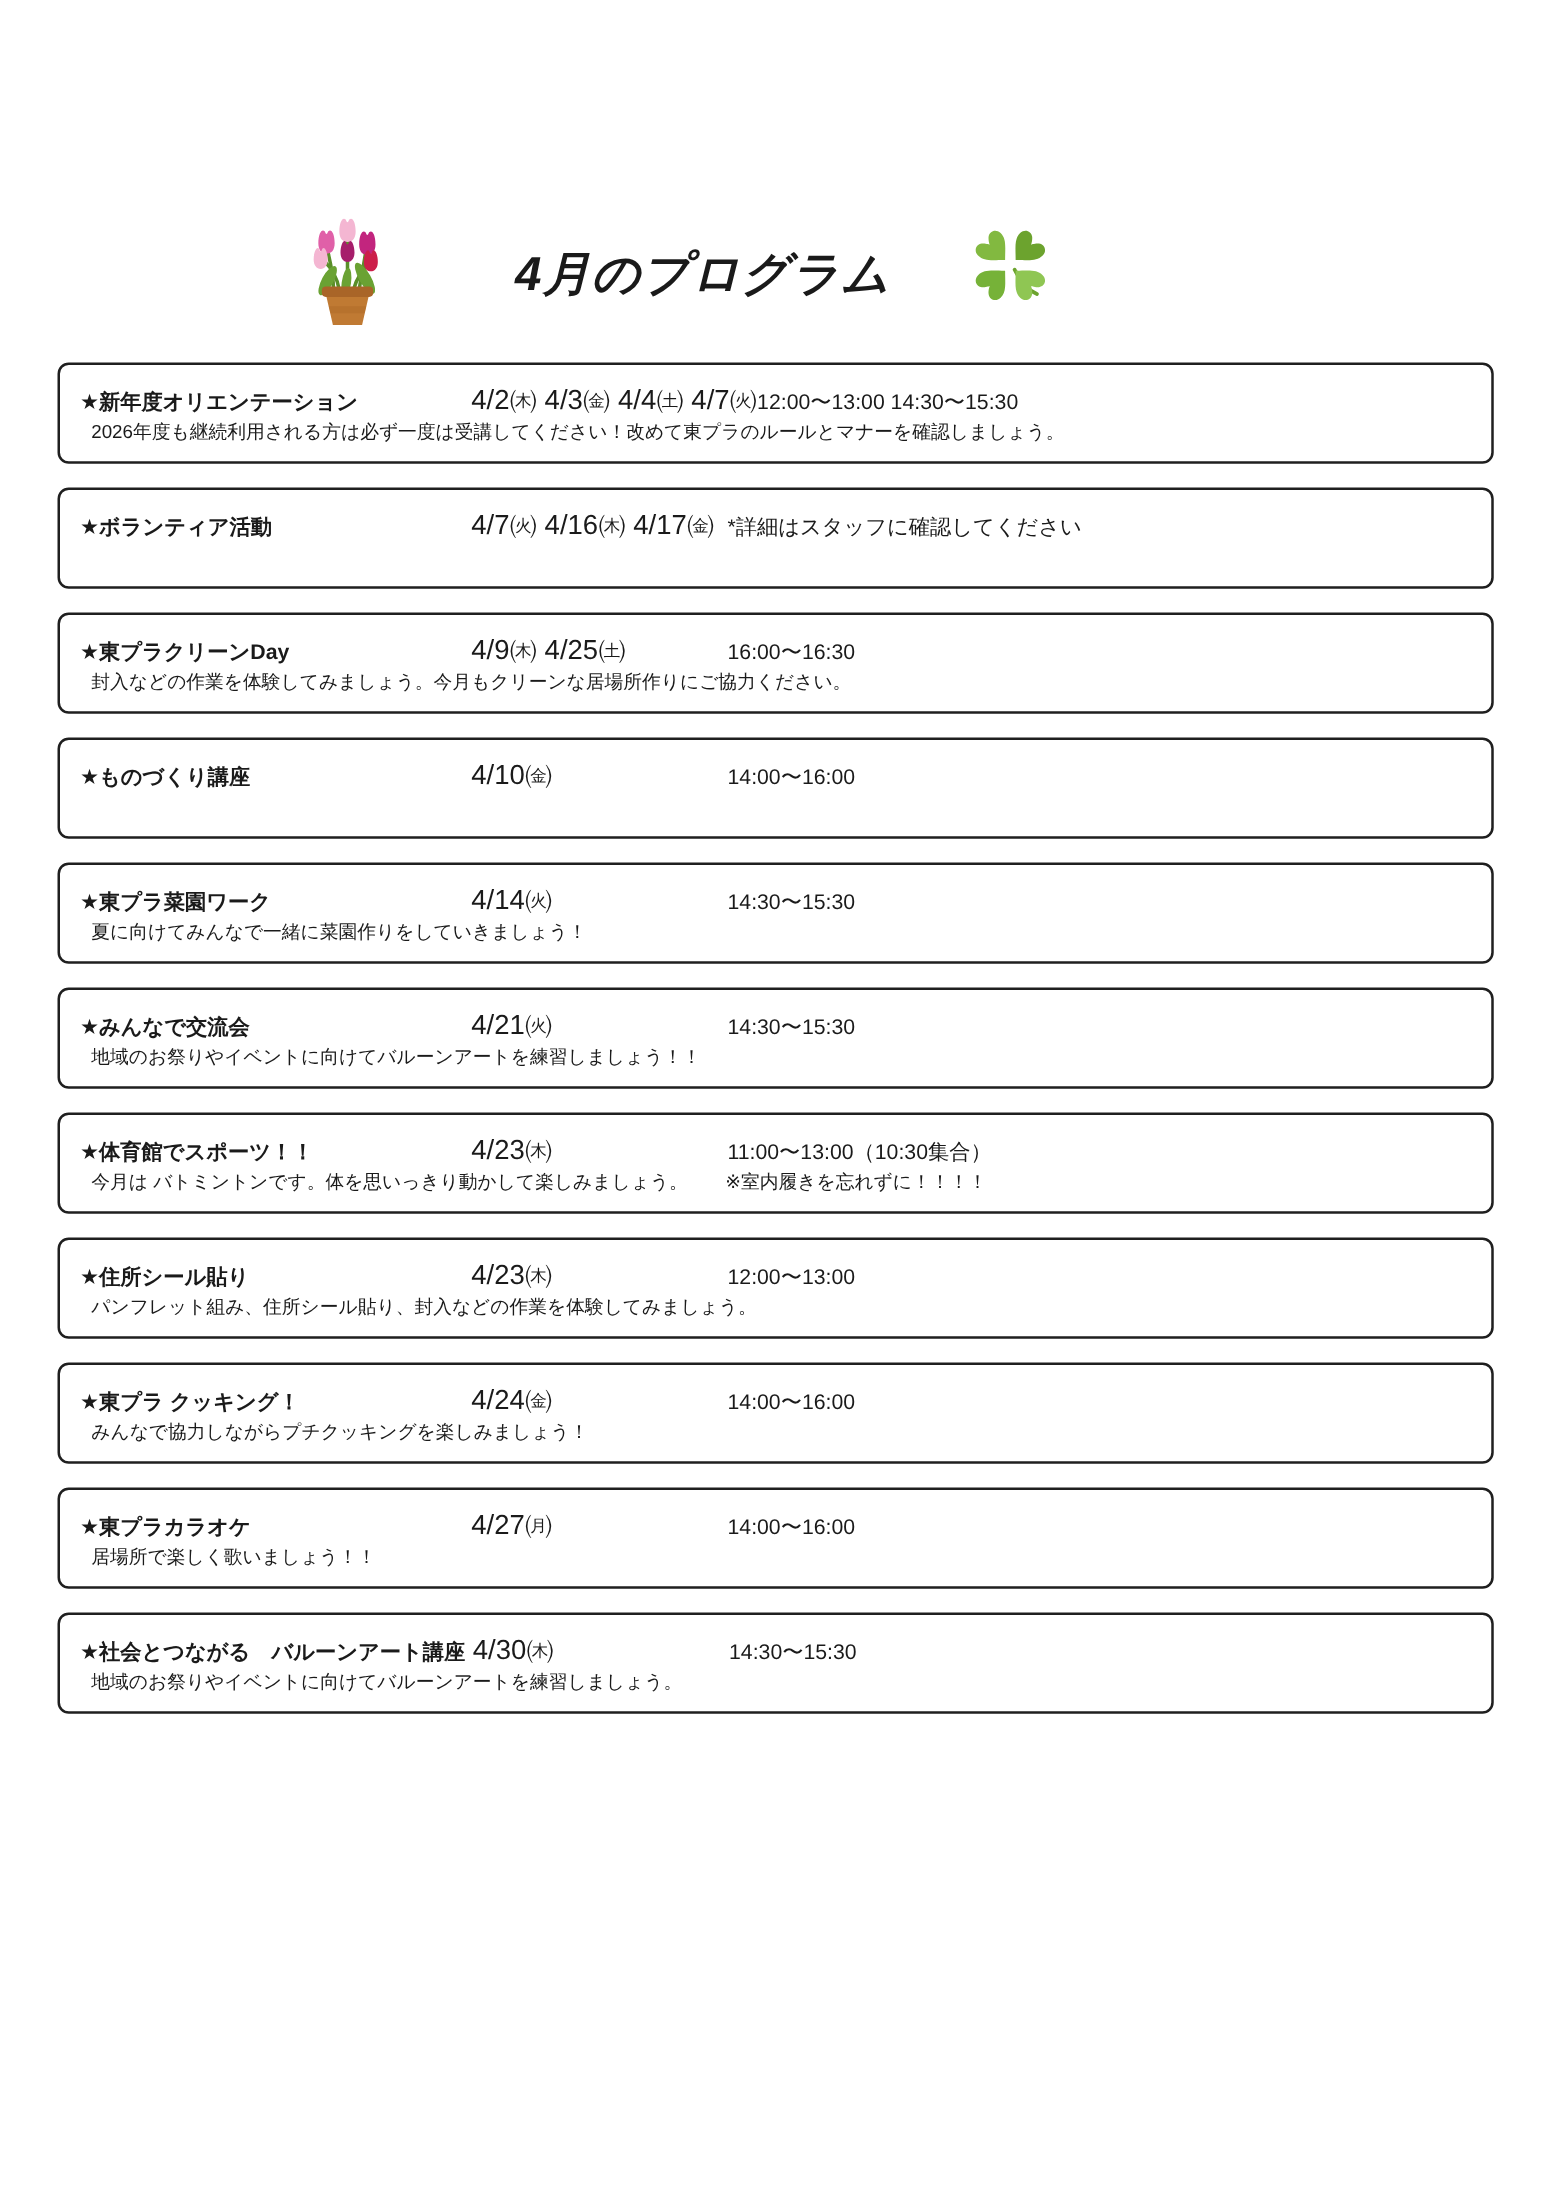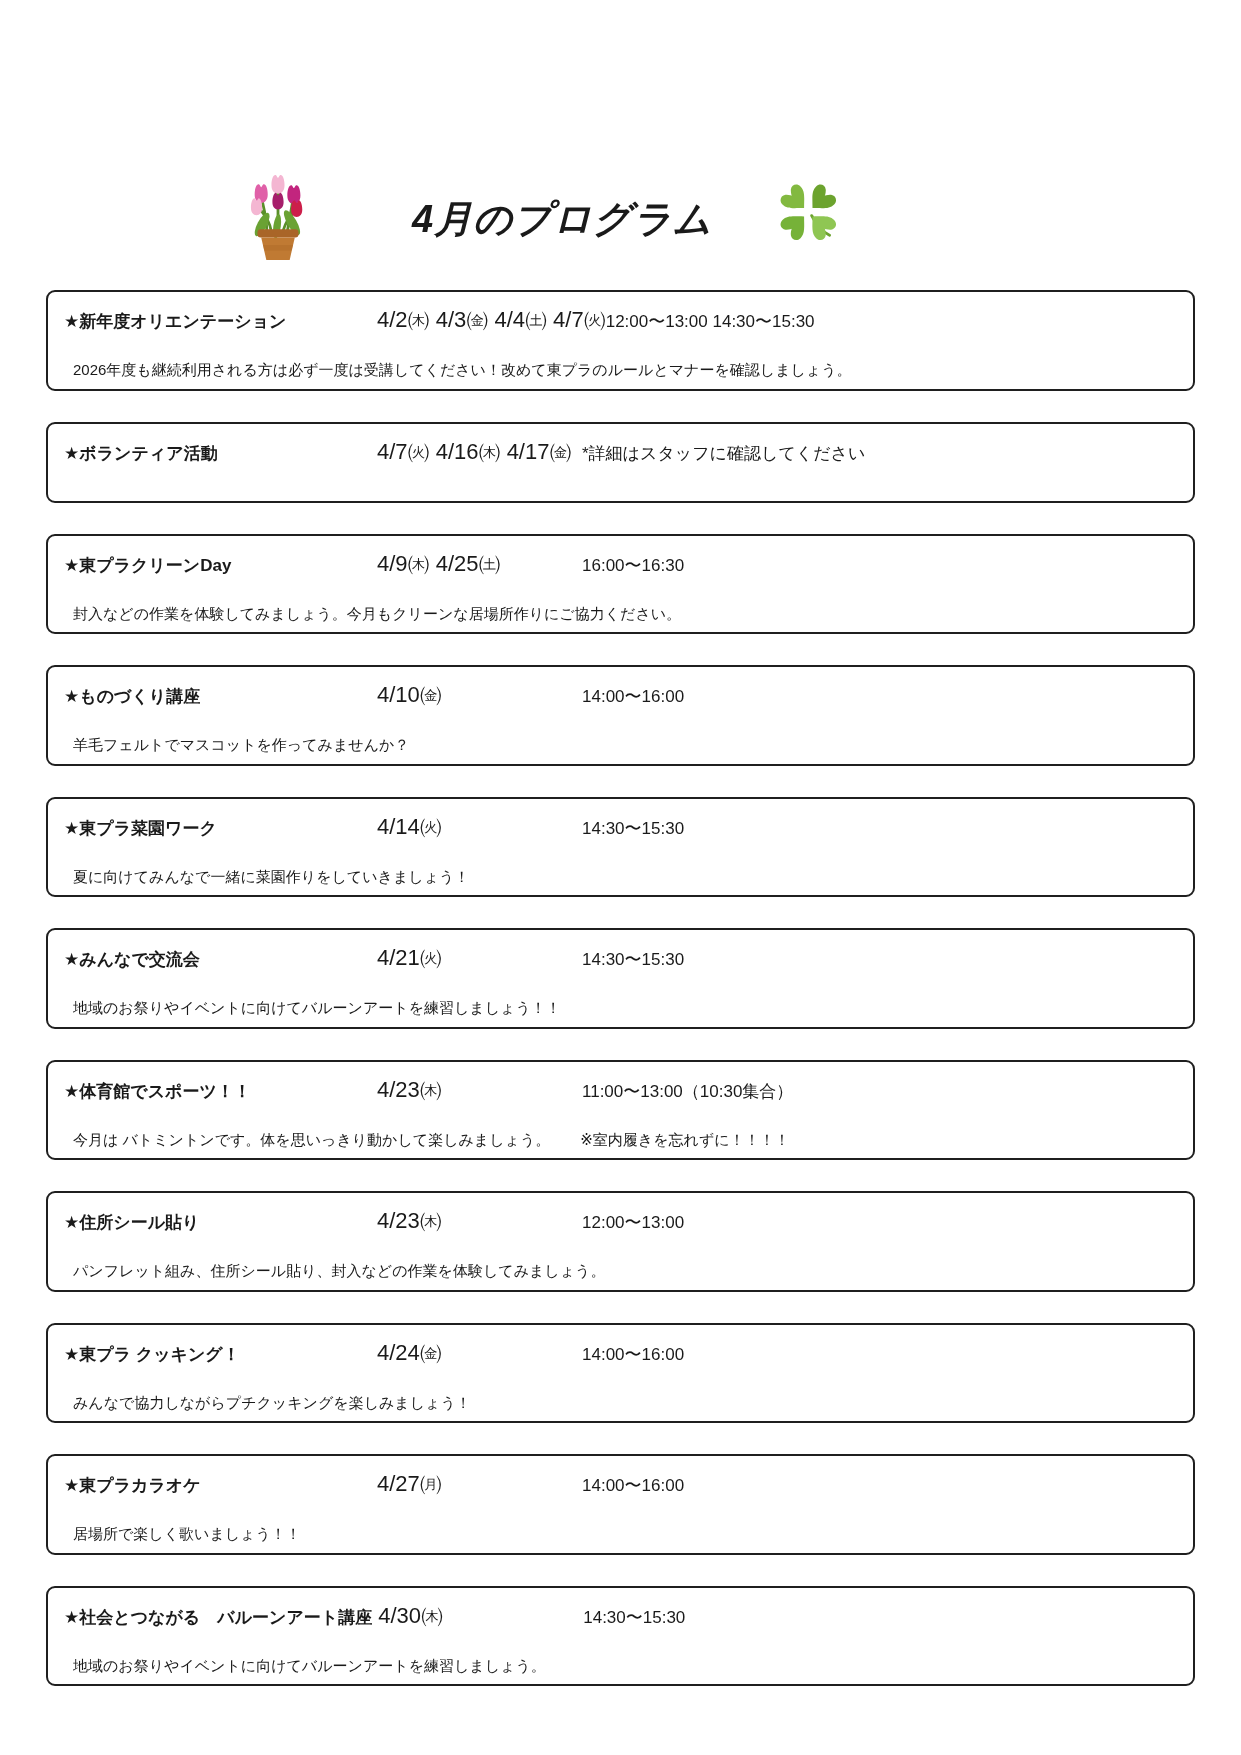--- a/index.html
+++ b/index.html
@@ -32,21 +32,21 @@
     font-weight: bold;
     letter-spacing: 1px;
     white-space: nowrap;
   }
   .clover-wrap { margin-left: 64px; flex: 0 0 auto; margin-top: -6px; }
 
   .events {
     margin: 10px 46px 0 46px;
     display: flex;
     flex-direction: column;
-    gap: 31px;
+    gap: 19px;
   }
   .event-box {
     border: 2px solid #1f1f1f;
     border-radius: 9px;
     padding: 13px 16px 9px 16px;
     min-height: 55px;
     background: #ffffff;
     box-sizing: content-box;
   }
   .event-row {
@@ -66,21 +66,21 @@
     font-size: 22px;
     min-width: 205px;
     flex: 0 0 auto;
     box-sizing: border-box;
   }
   .event-time {
     font-size: 17px;
     flex: 0 0 auto;
   }
   .event-desc {
-    margin-top: 25px;
+    margin-top: 1px;
     font-size: 15px;
     padding-left: 9px;
     line-height: 1.3;
   }
 </style>
 </head>
 <body>
 
 <div class="page">
 
@@ -171,21 +171,20 @@
     </div>
     <div class="event-desc">封入などの作業を体験してみましょう。今月もクリーンな居場所作りにご協力ください。</div>
   </section>
 
   <section class="event-box">
     <div class="event-row">
       <span class="event-title">★ものづくり講座</span>
       <span class="event-dates">4/10㈮</span>
       <span class="event-time">14:00〜16:00</span>
     </div>
-    <div class="event-desc">羊毛フェルトでマスコットを作ってみませんか？</div>
   </section>
 
   <section class="event-box">
     <div class="event-row">
       <span class="event-title">★東プラ菜園ワーク</span>
       <span class="event-dates">4/14㈫</span>
       <span class="event-time">14:30〜15:30</span>
     </div>
     <div class="event-desc">夏に向けてみんなで一緒に菜園作りをしていきましょう！</div>
   </section>

